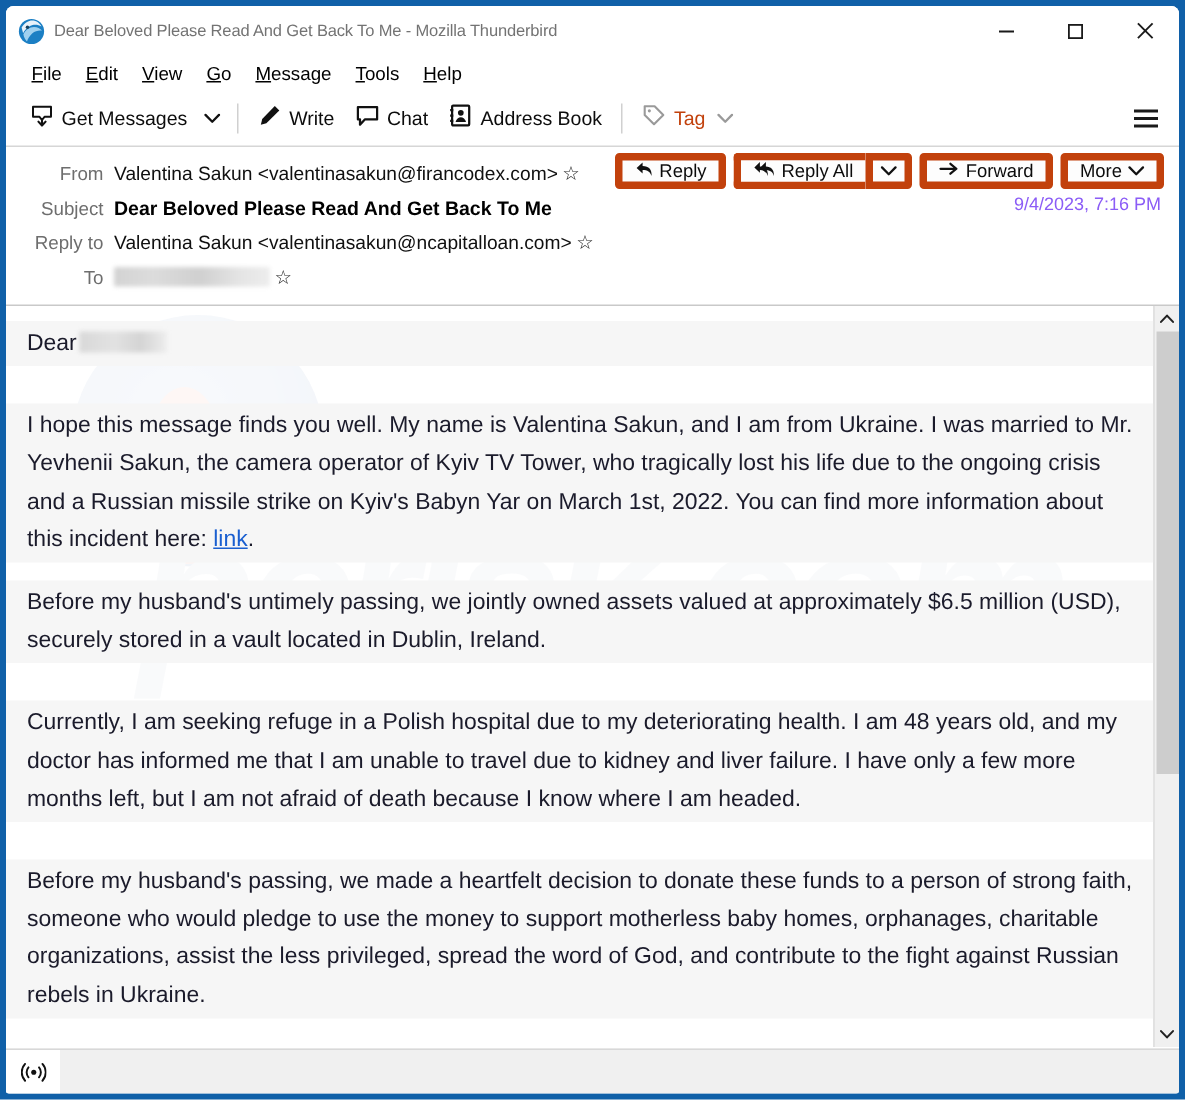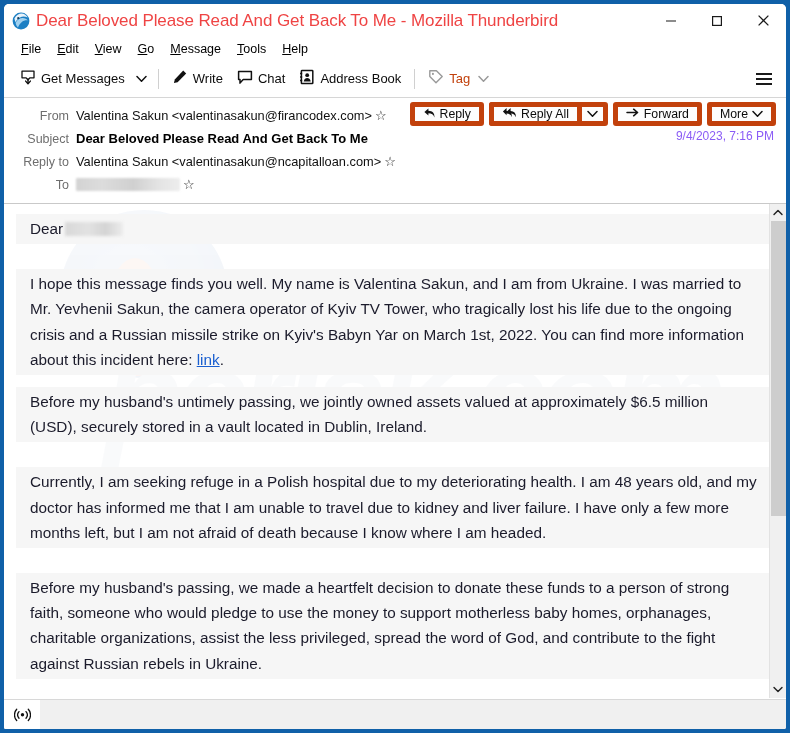--- a/index.html
+++ b/index.html
@@ -45,22 +45,22 @@
     box-sizing: border-box;
     padding-left: 8px;
   }
   #tb-logo {
     width: 18px; height: 18px;
     flex: 0 0 18px;
     margin-right: 6px;
     position: relative;
   }
   #title-text {
-    font-size: 17px;
-    color: #ef4444;
+    font-size: 11px;
+    color: #737373;
     white-space: nowrap;
     letter-spacing: -0.1px;
   }
   #wincontrols {
     position: absolute;
     right: 0; top: 0;
     height: 33px;
     display: flex;
   }
   .wc {
@@ -224,21 +224,20 @@
   .rgroup { display: flex; align-items: center; }
   .rgroup .rbtn:first-child { border-radius: 3px 0 0 3px; border-right: none; }
   .rgroup .rbtn.split { border-radius: 0 3px 3px 0; padding: 0 5px; }
 
   
   #body-wrap {
     position: relative;
     height: 494px;
     background: #a3a3a3;
     overflow: hidden;
-    margin-left: 12px;
   }
   #body-scroll-area {
     position: absolute;
     left: 0; top: 0; right: 17px; bottom: 0;
     background: #ffffff;
     overflow: hidden;
   }
   
   #watermark {
     position: absolute;

